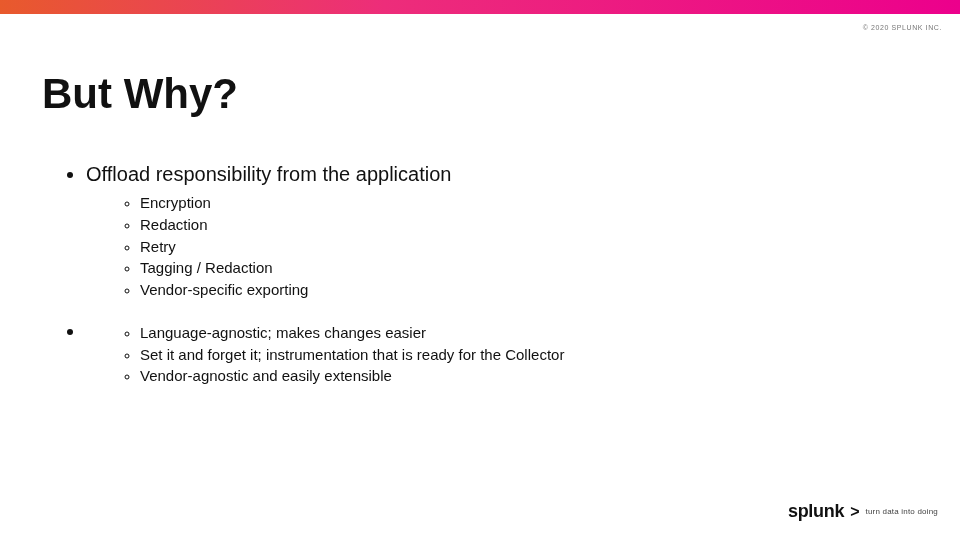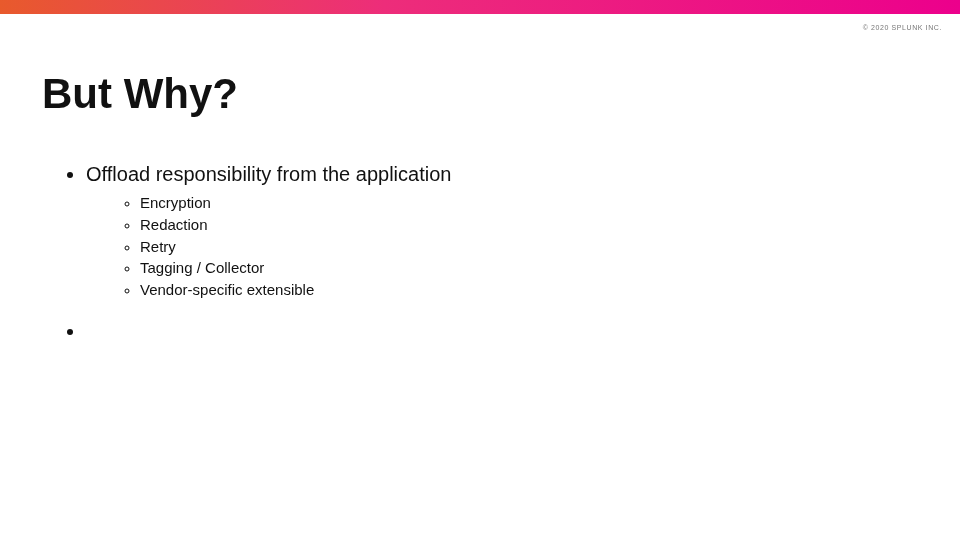--- a/index.html
+++ b/index.html
@@ -29,22 +29,32 @@
   <h1 class="title">But Why?</h1>
 
   <div class="content">
     <ul class="top">
       <li>
         <span>Offload responsibility from the application</span>
         <ul class="sub">
           <li>Encryption</li>
           <li>Redaction</li>
           <li>Retry</li>
-          <li>Tagging / Collector</li>
-          <li>Vendor-specific extensible</li>
+          <li>Tagging / Redaction</li>
+          <li>Vendor-specific exporting</li>
         </ul>
       </li>
       <li>
+        <ul class="sub">
+          <li>Language-agnostic; makes changes easier</li>
+          <li>Set it and forget it; instrumentation that is ready for the Collector</li>
+          <li>Vendor-agnostic and easily extensible</li>
+        </ul>
       </li>
     </ul>
   </div>
 
+  <div class="logo">
+    <span class="logo-text">splunk</span>
+    <span class="logo-arrow">&gt;</span>
+    <span class="logo-tag">turn data into doing</span>
+  </div>
 </div>
 
 </body></html>

